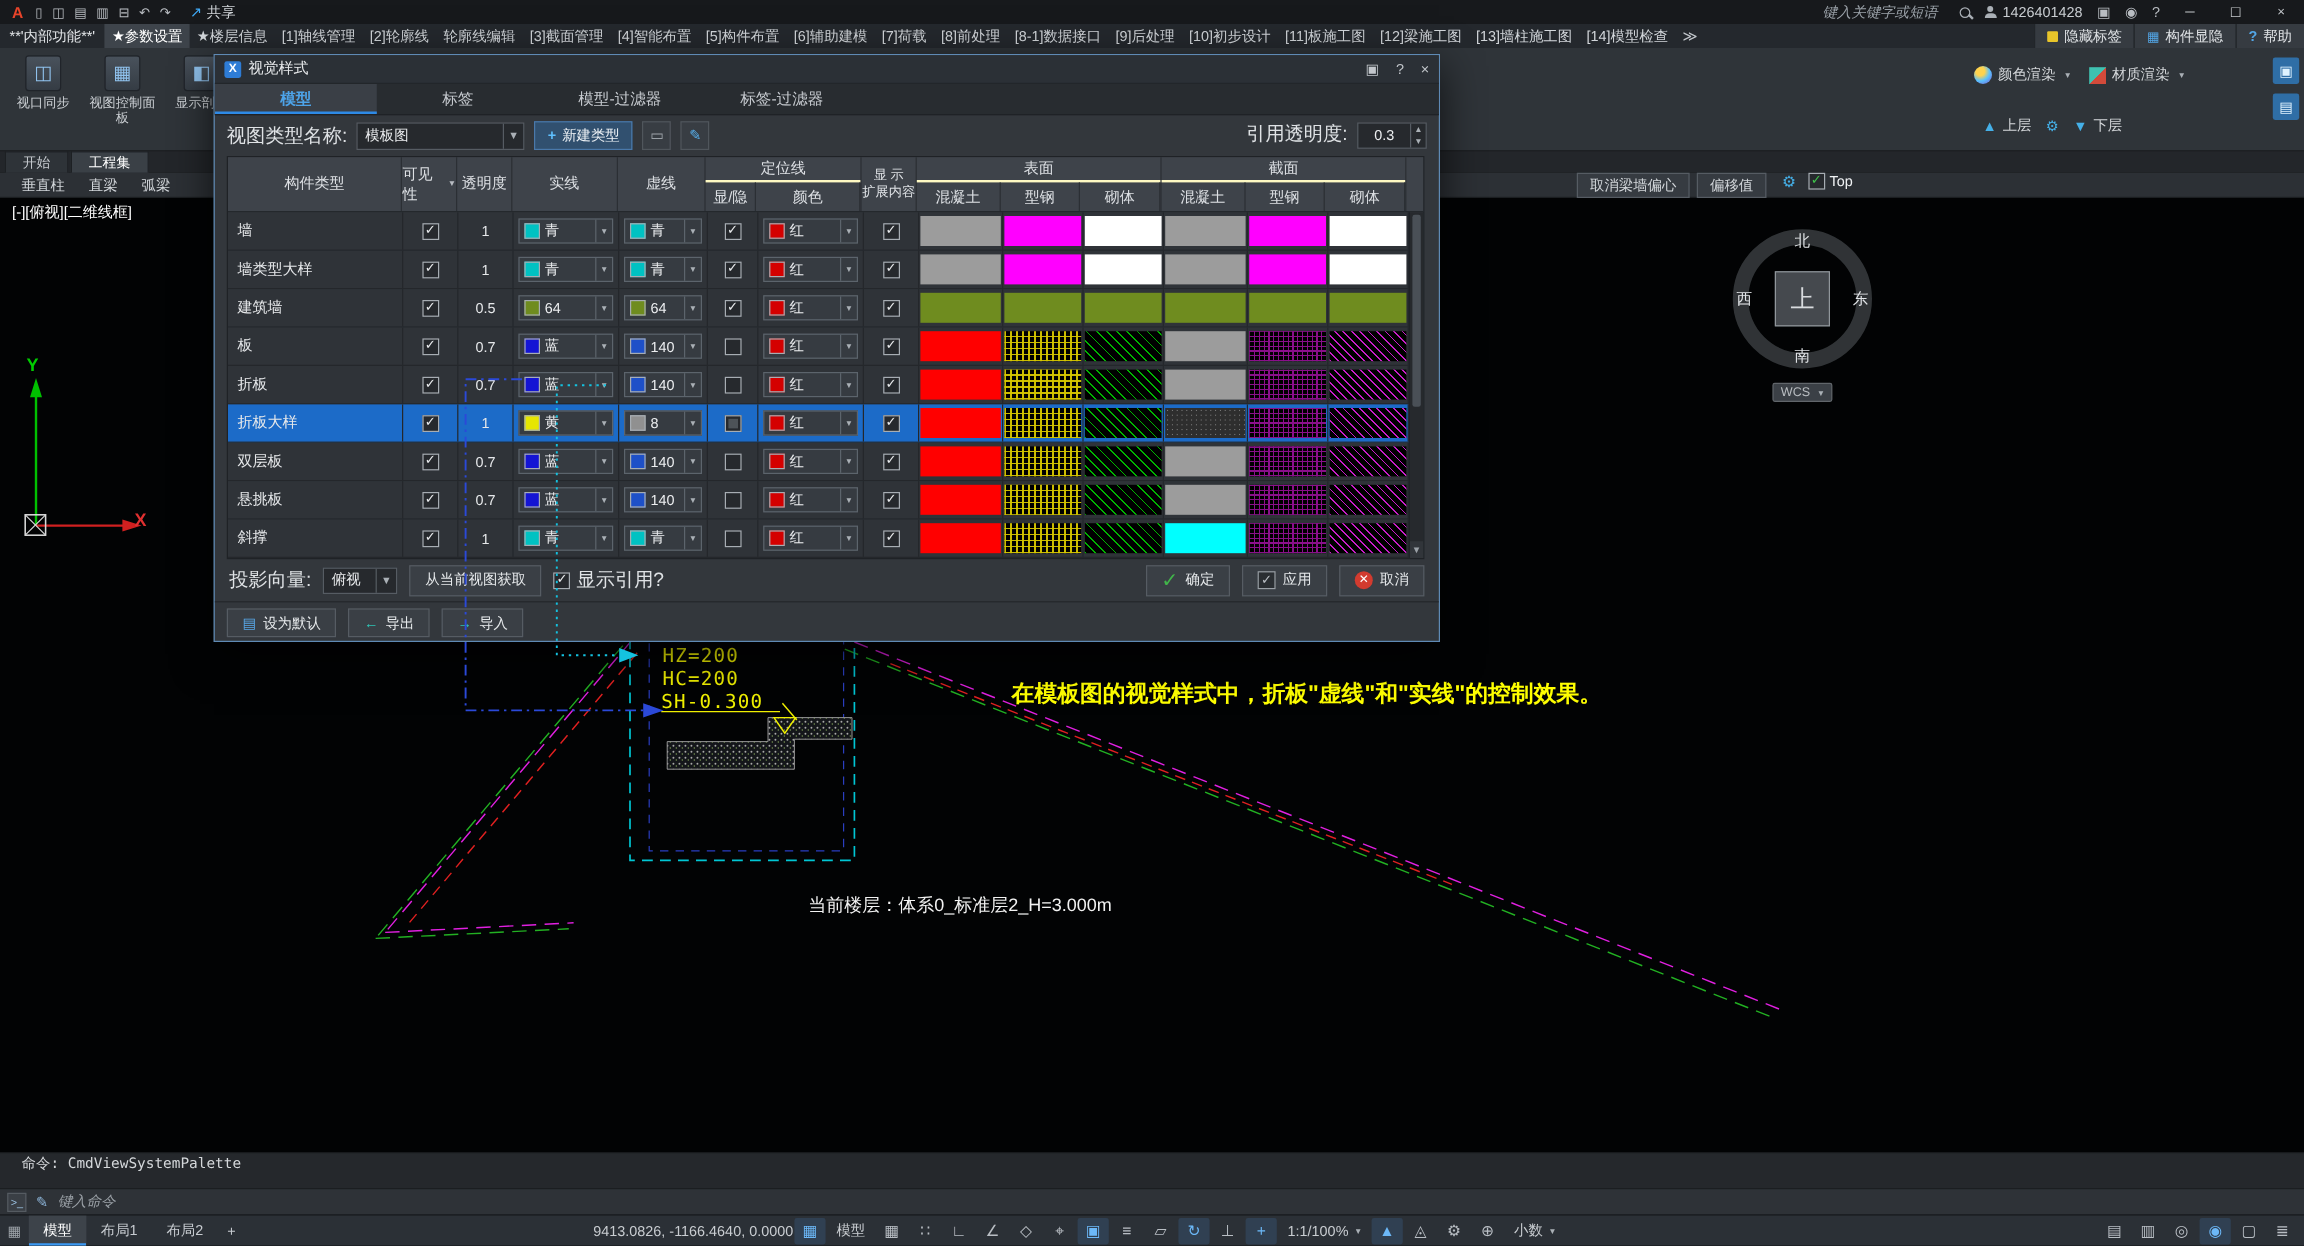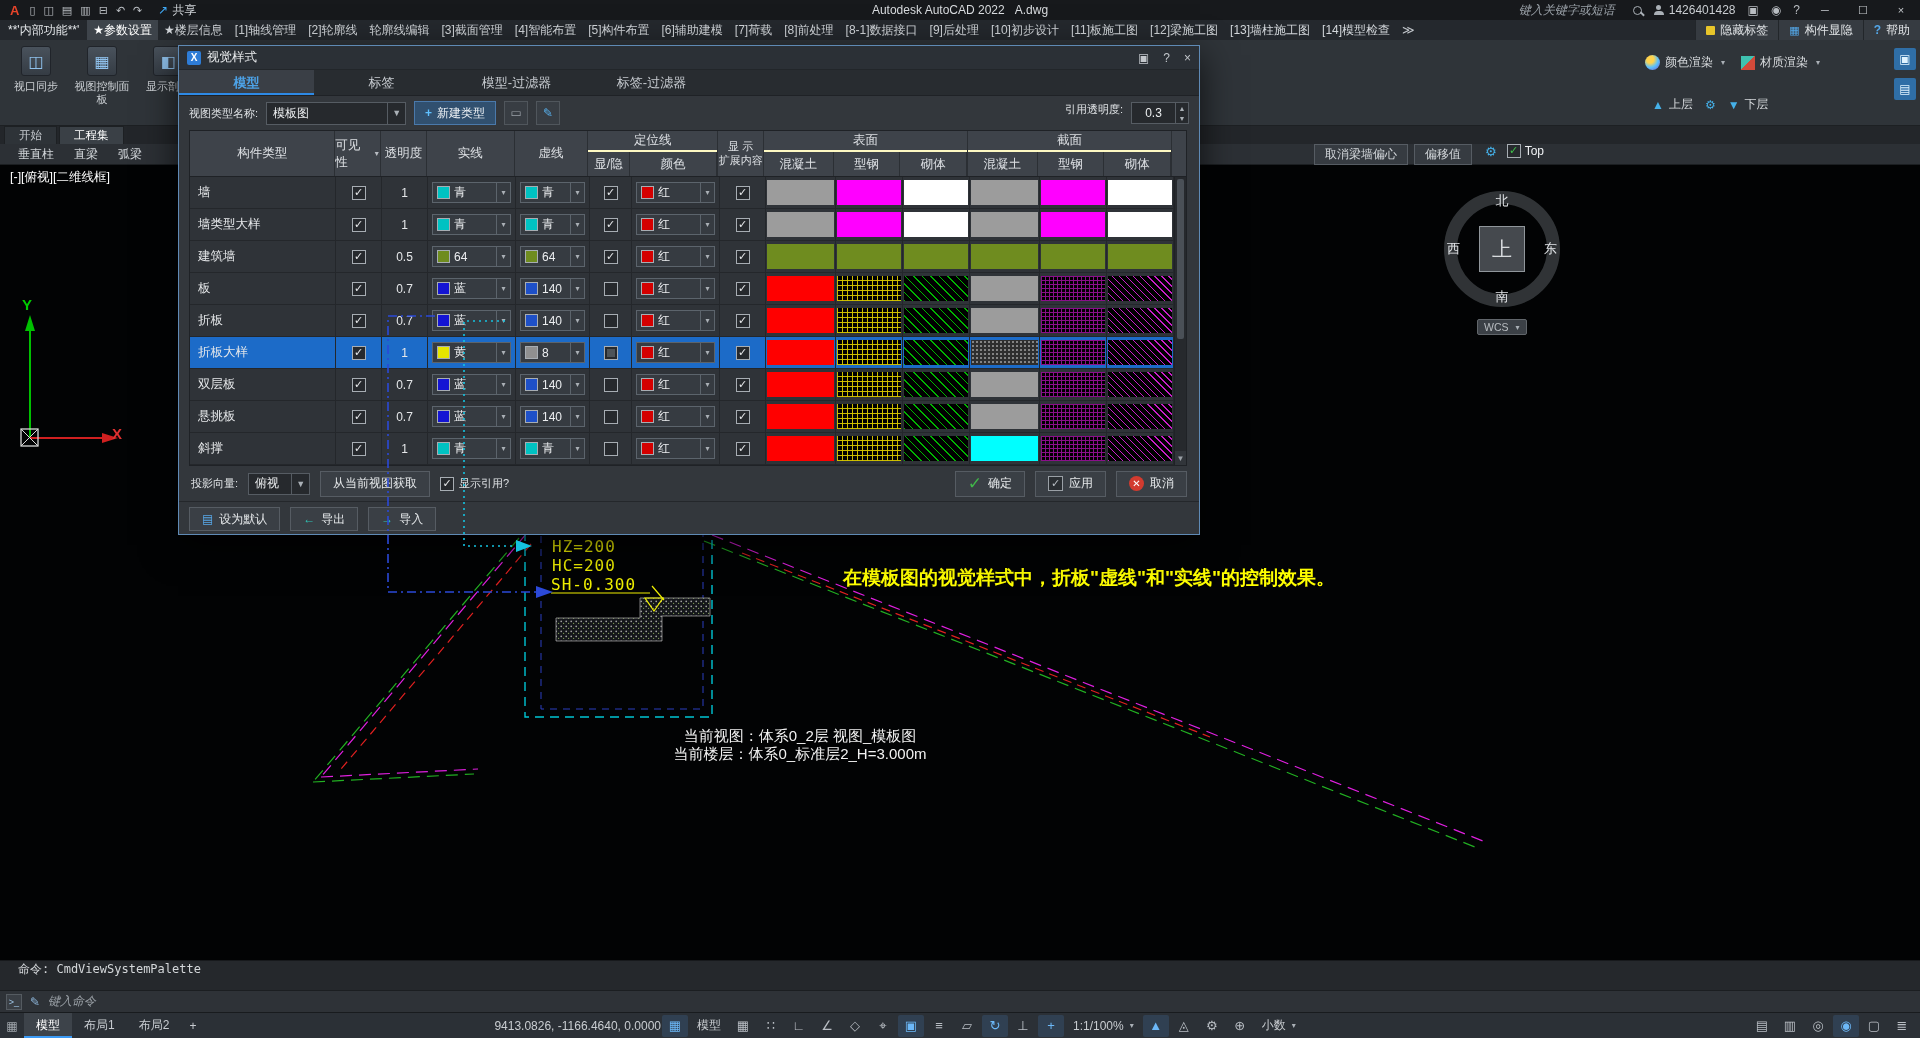--- a/index.html
+++ b/index.html
@@ -94,21 +94,21 @@
 
 .dialog{position:absolute;left:178px;top:45px;width:1022px;height:490px;background:#33373c;border:1px solid #5f8ab5;box-shadow:0 10px 34px rgba(0,0,0,.7);z-index:40;display:flex;flex-direction:column;}
 .dlg-titlebar{height:24px;background:#2b3036;display:flex;align-items:center;padding:0 8px;gap:6px;border-bottom:1px solid #22262a;flex:none;}
 .dlg-app-icon{width:14px;height:14px;background:#2e7cd6;color:#fff;font-size:10px;font-weight:bold;display:flex;align-items:center;justify-content:center;border-radius:2px;}
 .dlg-title{font-size:12.5px;color:#e8eaec;}
 .dlg-tb-right{margin-left:auto;display:flex;gap:14px;color:#c2c6cb;font-size:12px;}
 .dlg-tabs{height:26px;background:#282c30;display:flex;border-bottom:1px solid #1f2226;flex:none;}
 .dlg-tab{width:135px;display:flex;align-items:center;justify-content:center;font-size:13px;color:#c7cbd0;}
 .dlg-tab.active{background:#3a3f46;color:#4da3e8;box-shadow:inset 0 -2px 0 #2e8ae6;font-weight:bold;}
 .dlg-name-row{height:34px;display:flex;align-items:center;padding:0 10px;gap:8px;flex:none;}
-.dlg-label{font-size:11px;color:#dfe2e5;white-space:nowrap;}
+.dlg-label{font-size:16px;color:#dfe2e5;white-space:nowrap;}
 .combo-lg{width:140px;height:23px;background:#26292d;border:1px solid #565c63;display:flex;align-items:center;padding:0 0 0 6px;color:#eceef0;}
 .caret-box{margin-left:auto;border-left:1px solid #565c63;padding:0 4px;color:#aab0b6;font-size:9px;align-self:stretch;display:flex;align-items:center;}
 .btn-new{height:24px;display:flex;align-items:center;gap:5px;padding:0 10px;background:#31506f;border:1px solid #4a79ab;color:#eef2f6;}
 .plus-blue{color:#5fc0ff;font-weight:bold;}
 .icon-btn{width:24px;height:24px;background:#383d43;border:1px solid #50565c;display:flex;align-items:center;justify-content:center;color:#9aa0a6;}
 .icon-btn.pencil{color:#58b2f0;}
 .spin{width:58px;height:22px;background:#26292d;border:1px solid #565c63;display:flex;align-items:stretch;}
 .spin-val{flex:1;text-align:center;color:#eceef0;display:flex;align-items:center;justify-content:center;}
 .spin-arrows{width:13px;display:flex;flex-direction:column;border-left:1px solid #565c63;color:#aab0b6;font-size:7px;line-height:1;align-items:center;justify-content:space-around;}
 
@@ -201,23 +201,20 @@
       <span class="tb-icon">▤</span>
       <span class="tb-icon">▥</span>
       <span class="tb-icon">⊟</span>
       <span class="tb-icon">↶</span>
       <span class="tb-icon">↷</span>
     </span>
   <span class="share">
     <span class="share-icon">↗</span>
     <span>共享</span>
   </span>
-  <span class="tb-title">
-    <span>Autodesk AutoCAD 2022</span>&nbsp;&nbsp;&nbsp;<span>A.dwg</span>
-  </span>
   <span class="tb-right">
     <span class="search-box">
       <span>键入关键字或短语</span>
       <span class="lens"></span>
     </span>
     <span class="user">
       <span class="person"></span>
       <span>1426401428</span>
     </span>
     <span class="tbr-icon">▣</span>
@@ -373,21 +370,20 @@
   </svg>
 
   <span class="vp-corner">[-][俯视][二维线框]</span>
   <span class="ucs-y">Y</span>
   <span class="ucs-x">X</span>
 
   <span class="cadtext" style="left:552px;top:372px;">HZ=200</span>
   <span class="cadtext" style="left:552px;top:391px;">HC=200</span>
   <span class="cadtext" style="left:551px;top:410px;">SH-0.300</span>
   <span class="note-text">在模板图的视觉样式中，折板"虚线"和"实线"的控制效果。</span>
-  <span class="cur-view">当前视图：体系0_2层 视图_模板图</span>
   <span class="cur-floor">当前楼层：体系0_标准层2_H=3.000m</span>
 
   <div class="viewcube">
     <div class="vc-ring"></div>
     <span class="vc-lbl vc-n">北</span>
     <span class="vc-lbl vc-s">南</span>
     <span class="vc-lbl vc-w">西</span>
     <span class="vc-lbl vc-e">东</span>
     <div class="vc-center">上</div>
   </div>

